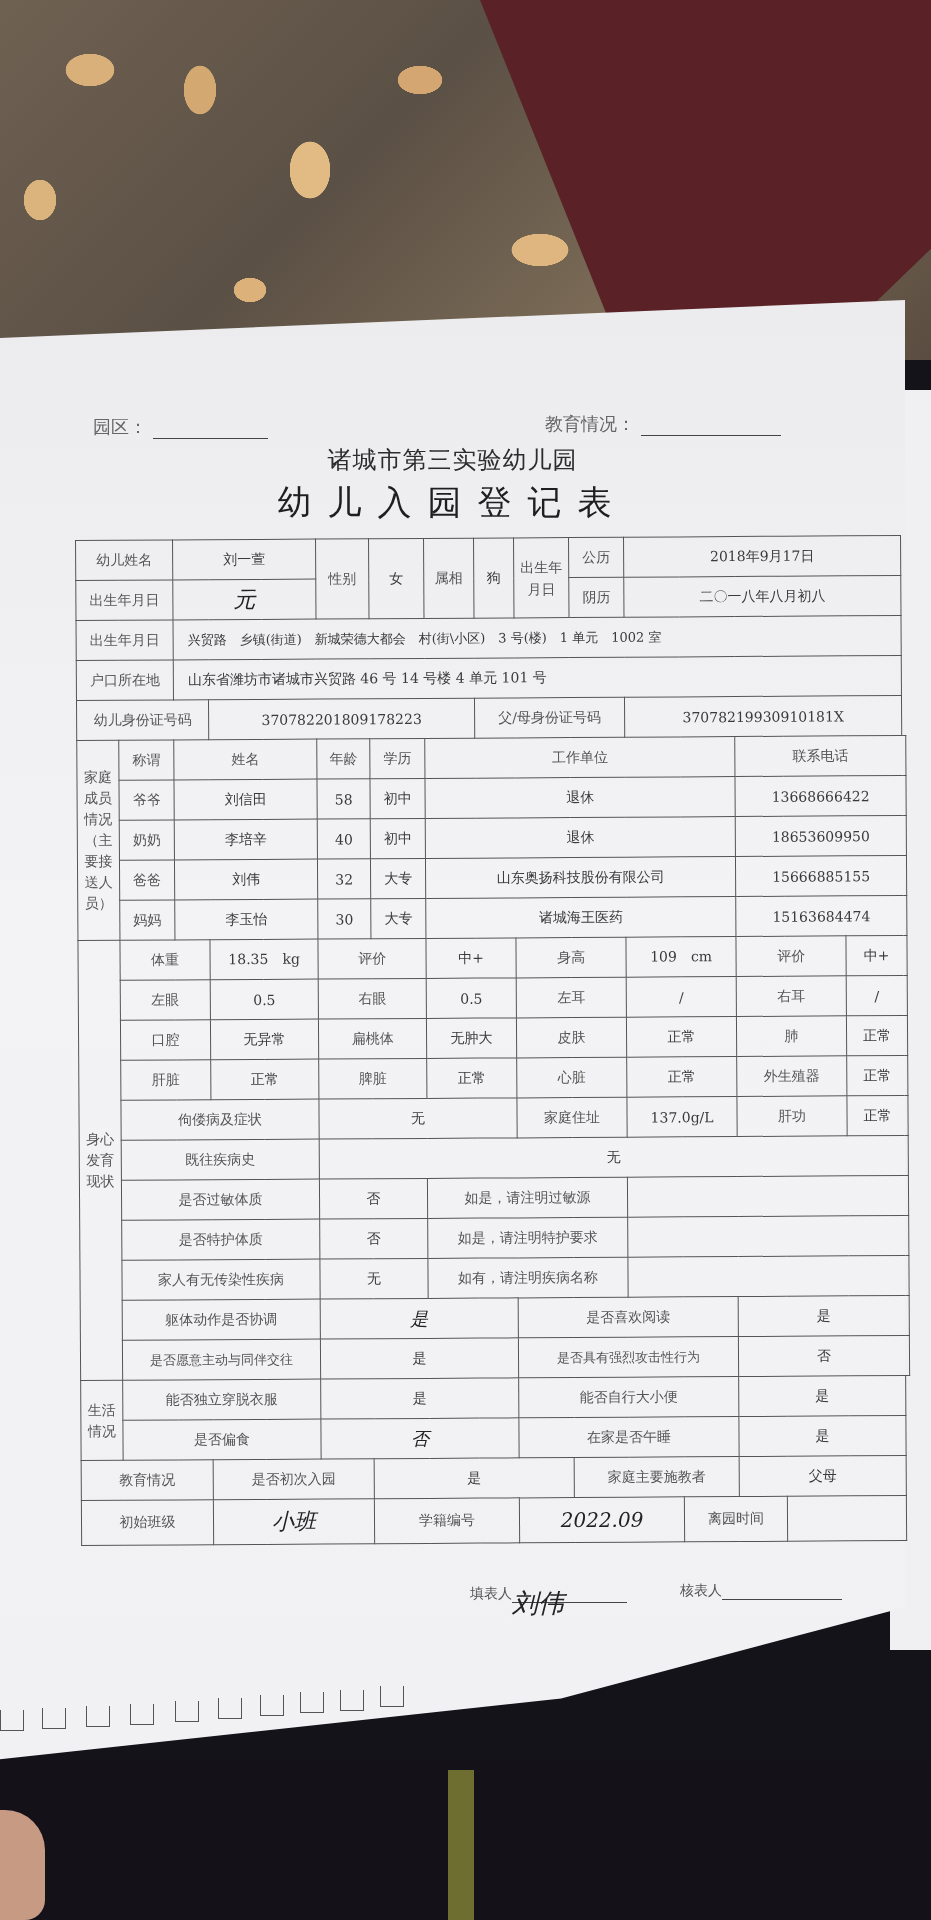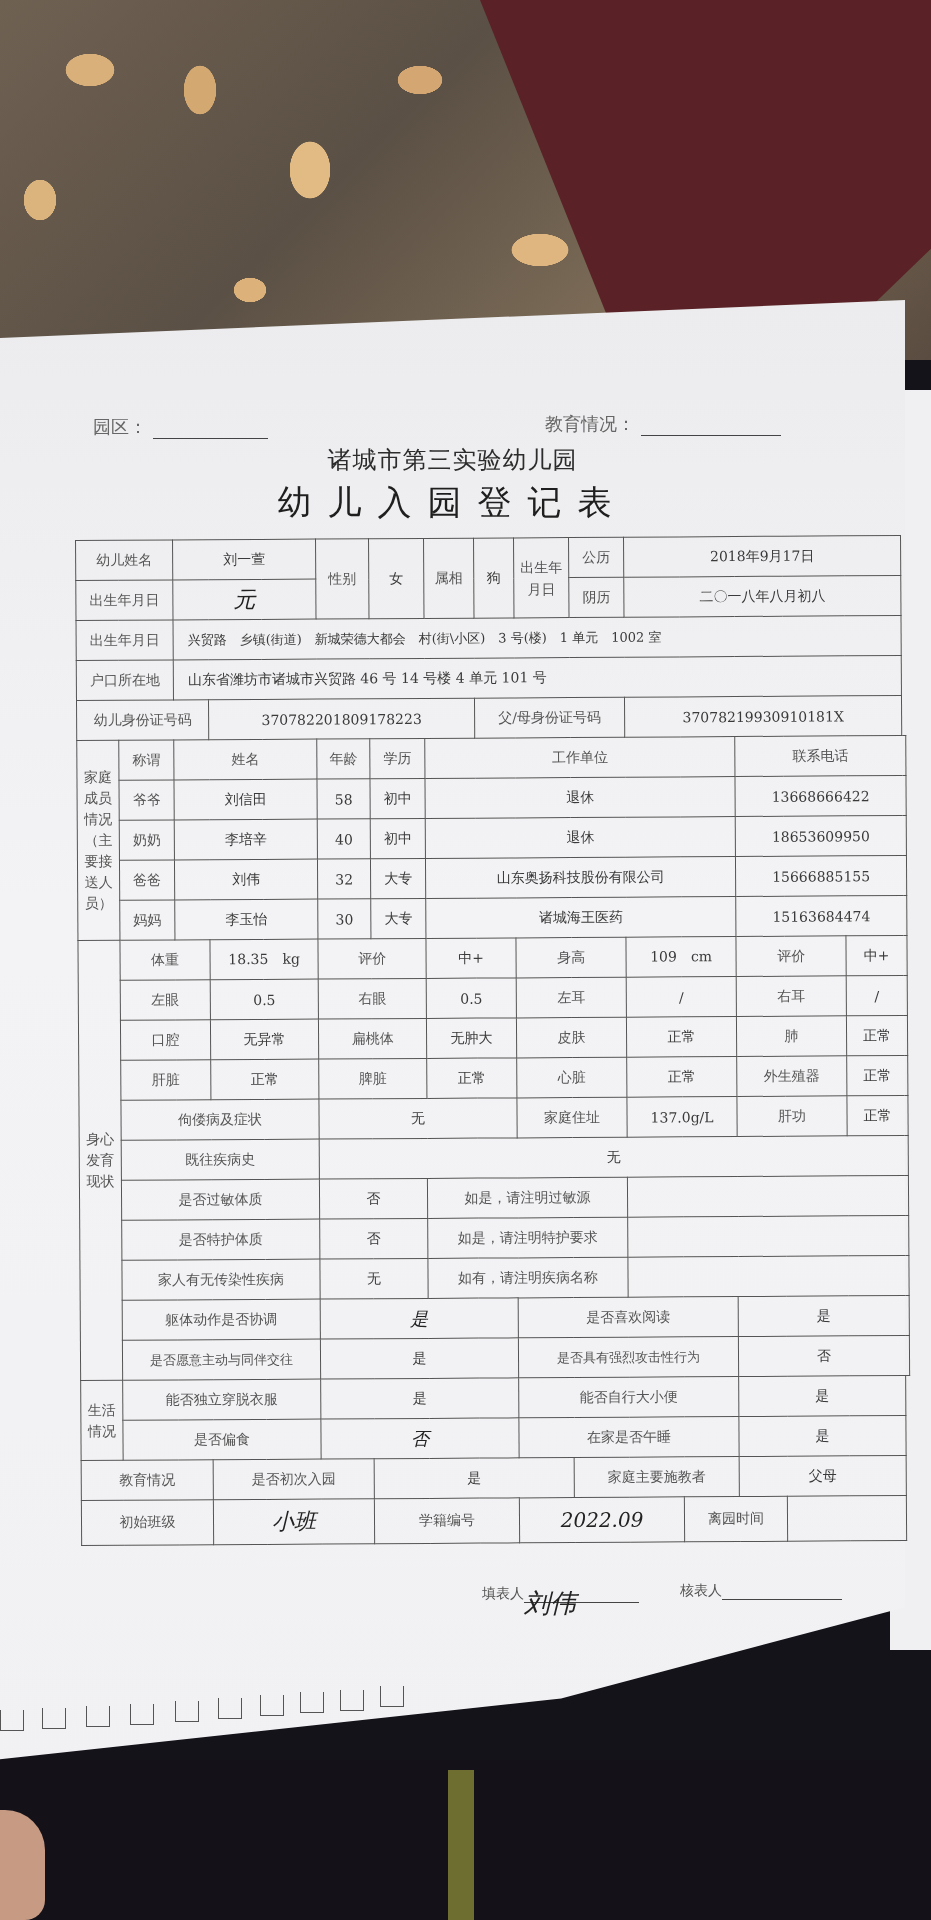--- a/index.html
+++ b/index.html
@@ -268,21 +268,21 @@
     <td class="lbl" colspan="3" style="height:44px">初始班级</td>
     <td colspan="3" class="hand">小班</td>
     <td class="lbl" colspan="3">学籍编号</td>
     <td colspan="3" class="hand" style="font-size:20px">2022.09</td>
     <td class="lbl" colspan="2">离园时间</td>
     <td colspan="2"></td>
   </tr>
 </tbody>
   </table>
 
-<div class="sig" style="left:470px;top:1585px;margin-left:12px;">
+<div class="sig" style="left:470px;top:1585px;">
   <span>填表人</span><span class="sigline"><span class="hand">刘伟</span></span>
 </div>
 <div class="sig" style="left:680px;top:1582px;text-align:center;">
   <span>核表人</span><span class="sigline long"></span>
 </div>
 
 <div class="paper-edge">
   <div class="mini-cell" style="left:0;top:20px"></div>
   <div class="mini-cell" style="left:42px;top:18px"></div>
   <div class="mini-cell" style="left:86px;top:16px"></div>

